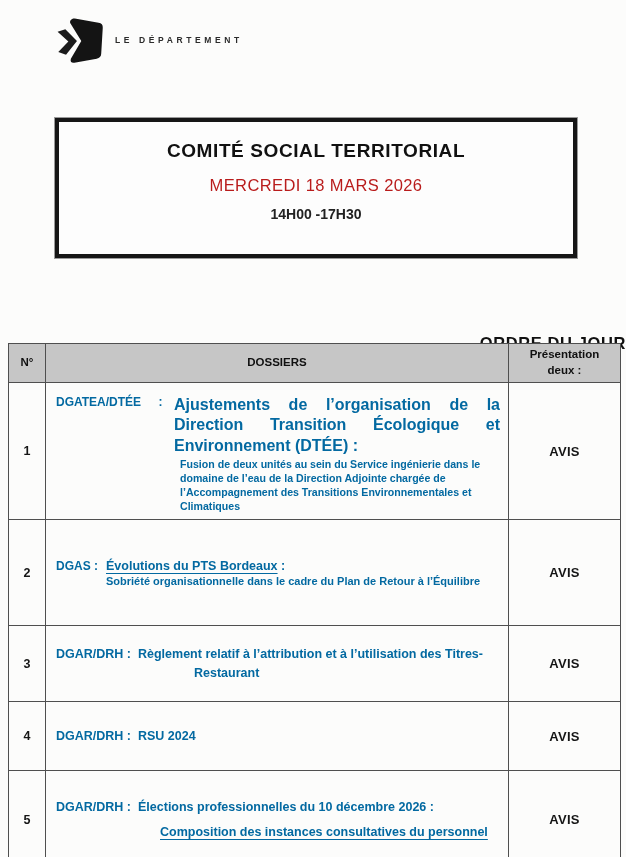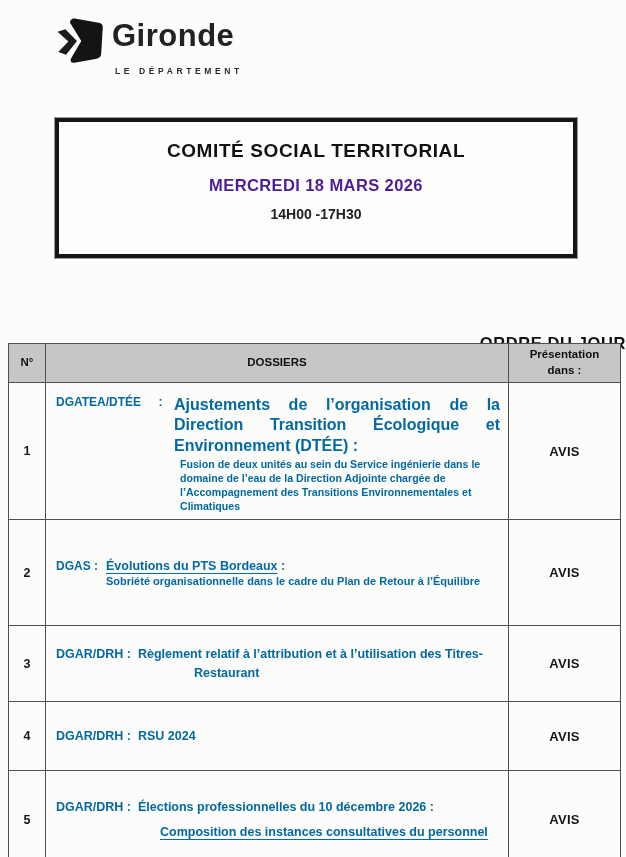--- a/index.html
+++ b/index.html
@@ -36,21 +36,21 @@
     border: 4px solid #161616;
     box-shadow: 0 0 0 1px #9a9a9a;
     background: #fdfdfd;
     text-align: center;
     padding-top: 18px;
   }
   .meeting-title {
     font-size: 19px; font-weight: bold; letter-spacing: 0.6px; color: #111;
   }
   .meeting-date {
-    font-size: 16.5px; font-weight: bold; color: #4c1d95; margin-top: 14px;
+    font-size: 16.5px; font-weight: normal; color: #b91c1c; margin-top: 14px;
     letter-spacing: 0.4px;
   }
   .meeting-time {
     font-size: 14px; font-weight: bold; color: #222; margin-top: 11px;
   }
   .meeting-location {
     font-size: 13px; font-weight: bold; color: #141414; margin-top: 14px;
   }
 
   
@@ -123,21 +123,20 @@
 <body>
 
 <div class="page">
 
   <div class="logo-block">
     <svg class="logo-icon" viewBox="0 0 58 54">
       <path d="M23,2 L50.5,7 C54,7.6 55.6,9.4 55.4,12.8 L53.6,43 C53.4,46.4 51.7,48.1 48.4,48.7 L22.5,53.4 C19,54 17.4,52 18.4,48.8 L30.5,28.2 L17.8,7.6 C16.5,4.4 19.5,1.4 23,2 Z" fill="#141414"></path>
       <polygon points="3,17.5 12,14.5 25.5,28.3 12.8,44 3.8,41 15.5,28.8" fill="#1b1b1b"></polygon>
     </svg>
     <div class="logo-text">
-      <div class="logo-name">Gironde</div>
       <div class="logo-tagline">LE DÉPARTEMENT</div>
     </div>
   </div>
 
   <div class="title-box">
     <div class="meeting-title">COMITÉ SOCIAL TERRITORIAL</div>
     <div class="meeting-date">MERCREDI 18 MARS 2026</div>
     <div class="meeting-time">14H00 -17H30</div>
   </div>
 
@@ -148,21 +147,21 @@
         <col class="c-num">
         <col class="c-dossier">
         <col class="c-pres">
       </colgroup>
     <thead>
       <tr class="h-row">
         <th class="head">N°</th>
         <th class="head">DOSSIERS</th>
         <th class="head">
           <div>Présentation</div>
-          <div>dans :</div>
+          <div>deux :</div>
         </th>
       </tr>
     </thead>
     <tbody>
 
       <tr class="r1">
         <td class="num">1</td>
         <td class="dossier" style="vertical-align: top;">
           <div class="d-flex">
             <span class="prefix prefix-w">DGATEA/DTÉE :</span>

